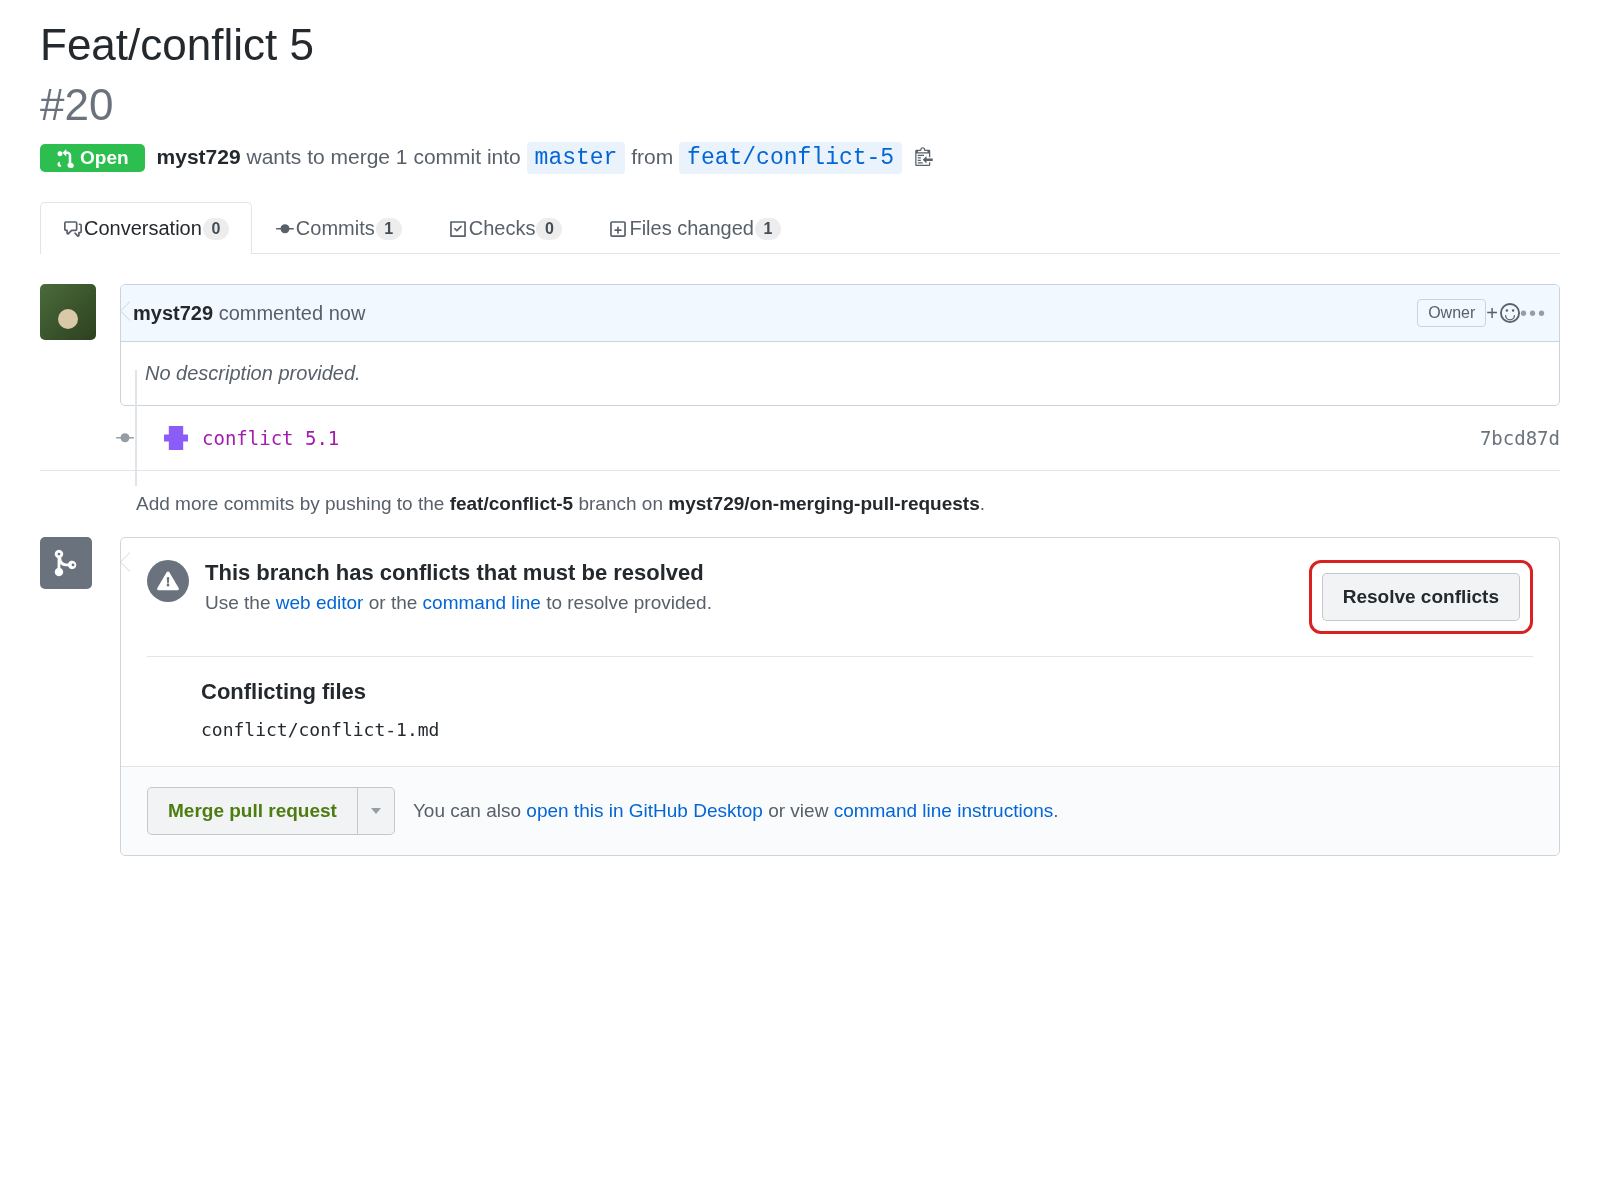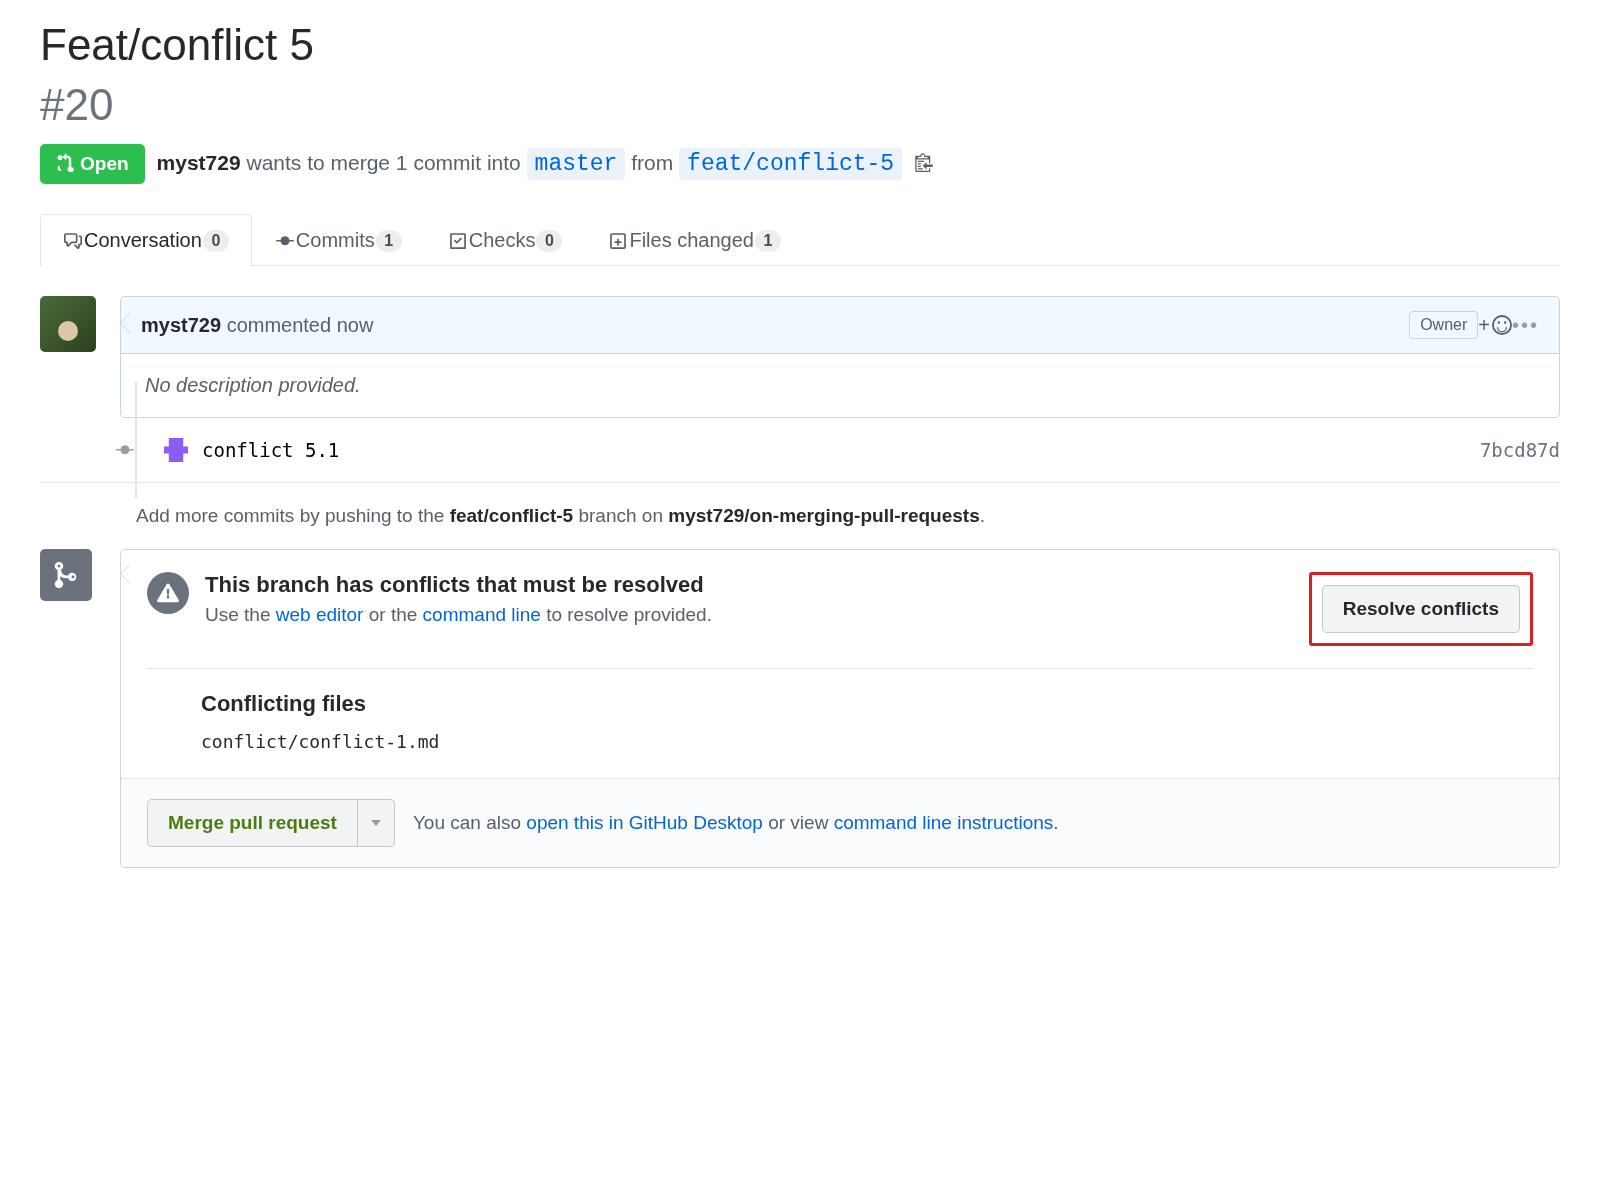--- a/index.html
+++ b/index.html
@@ -10,23 +10,23 @@
     color: #24292e;
     background: #fff;
     font-size: 16px;
     width: 1600px;
   }
   .title-row { display: flex; align-items: baseline; gap: 10px; flex-direction: column; }
   .pr-title { font-size: 44px; font-weight: 400; margin: 0; }
   .pr-number { font-size: 44px; font-weight: 300; color: #6a737d; }
   .status-row { display: flex; align-items: center; gap: 12px; margin-top: 14px; font-size: 21px;}
   .state-badge {
-    display: inline-flex; align-items: flex-start; gap: 6px;
+    display: inline-flex; align-items: flex-end; gap: 6px;
     background: #2cbe4e; color: #fff; font-weight: 600;
-    padding: 9px 16px; border-radius: 5px; font-size: 19px;
+    padding: 3px 16px; border-radius: 5px; font-size: 19px;
   }
   .state-badge svg { fill: #fff; }
   .merge-desc { color: #586069; }
   .merge-desc b { color: #24292e; font-weight: 600; }
   .branch-ref {
     font-family: SFMono-Regular, Consolas, "Liberation Mono", Menlo, monospace;
     background: #eaf2fb; color: #0366d6; padding: 3px 8px; border-radius: 4px;
     font-size: 23px;
   }
   .clip-icon { color: #586069; }
@@ -67,21 +67,21 @@
     border-right-color: #c9d4df;
   }
   .comment-box::after {
     content: ""; position: absolute; top: 17px; left: -9px;
     width: 0; height: 0; border: 9px solid transparent;
     border-right-color: #f1f8ff;
   }
   .comment-head {
     display:flex; align-items:center; justify-content:space-between;
     background: #f1f8ff; border-bottom:1px solid #c9d4df;
-    padding: 14px 20px; border-top-left-radius:5px; border-top-right-radius:5px;
+    padding: 14px 12px; border-top-left-radius:5px; border-top-right-radius:5px;
     font-size: 20px; color:#586069;
   }
   .comment-head b { color:#24292e; font-weight:600; }
   .head-right { display:flex; align-items:center; gap:0; }
   .owner-badge { border:1px solid #c9d4df; border-radius:4px; padding:4px 10px; font-size:16px; color:#586069; font-weight:500;}
   .react-btn { color:#586069; display:flex; align-items:center; gap:2px; }
   .kebab { color:#959da5; letter-spacing:2px; font-size:20px; }
   .comment-body { padding: 20px 24px; font-size:20px; color:#586069; font-style:italic;}
   .timeline-commit {
     display:flex; align-items:center; margin: 20px 0 20px 76px;
@@ -92,21 +92,21 @@
   }
   .commit-dot {
     width:18px; height:18px; position:relative; z-index:1; background:#fff;
     display:flex; align-items:center; justify-content:center; margin-right:30px;
   }
   .commit-dot svg{fill:#959da5;}
   .mini-avatar {
     width:24px; height:24px; background:#8b5cf6; margin-right:14px;
     clip-path: polygon(20% 0, 80% 0, 80% 35%, 100% 35%, 100% 65%, 80% 65%, 80% 100%, 20% 100%, 20% 65%, 0 65%, 0 35%, 20% 35%);
   }
-  .commit-msg { font-family: SFMono-Regular, Consolas, Menlo, monospace; color:#000000; flex:1;}
+  .commit-msg { font-family: SFMono-Regular, Consolas, Menlo, monospace; color:#a21caf; flex:1;}
   .commit-sha { font-family: SFMono-Regular, Consolas, Menlo, monospace; color:#6a737d; }
   .hr { border:none; border-top:1px solid #e1e4e8; margin:18px 0 22px 0;}
   .push-hint { margin-left: 96px; font-size:19px; color:#586069;}
   .push-hint b { color:#24292e; font-weight:600;}
   .merge-block { display:flex; margin-top:22px;}
   .merge-icon-box {
     width:52px; height:52px; background:#6a737d; border-radius:5px;
     display:flex; align-items:center; justify-content:center; flex-shrink:0; margin-right:28px;
   }
   .merge-icon-box svg { fill:#fff; width:30px; height:30px;}
@@ -123,21 +123,21 @@
   }
   .conflict-section { padding: 22px 26px; display:flex; justify-content:space-between; align-items:flex-start; gap:20px;}
   .warn-icon {
     width:42px; height:42px; background:#6a737d; border-radius:50%;
     display:flex; align-items:center; justify-content:center; flex-shrink:0; margin-right:16px;
   }
   .warn-icon svg{fill:#fff; width:22px; height:22px;}
   .conflict-text h3 { margin:0; font-size:22px; font-weight:600;}
   .conflict-text p { margin:6px 0 0 0; font-size:19px; color:#586069;}
   .conflict-text a { color:#0366d6; text-decoration:none;}
-  .resolve-wrap { border:3px solid #d92121; padding:10px; border-radius:3px;}
+  .resolve-wrap { border:3px solid #d92121; padding:10px; border-radius:12px;}
   .btn {
     background:#f1f3f5; border:1px solid rgba(27,31,35,.2); border-radius:5px;
     padding:12px 20px; font-size:19px; font-weight:600; color:#24292e; cursor:pointer;
     white-space:nowrap;
   }
   .panel-divider{border:none;border-top:1px solid #e1e4e8;margin:0 26px;}
   .files-section{padding:22px 26px 26px 80px;}
   .files-section h3{margin:0 0 14px 0;font-size:22px;font-weight:600;}
   .file-name{font-family:SFMono-Regular,Consolas,Menlo,monospace;font-size:18px;color:#24292e;}
   .merge-footer{

